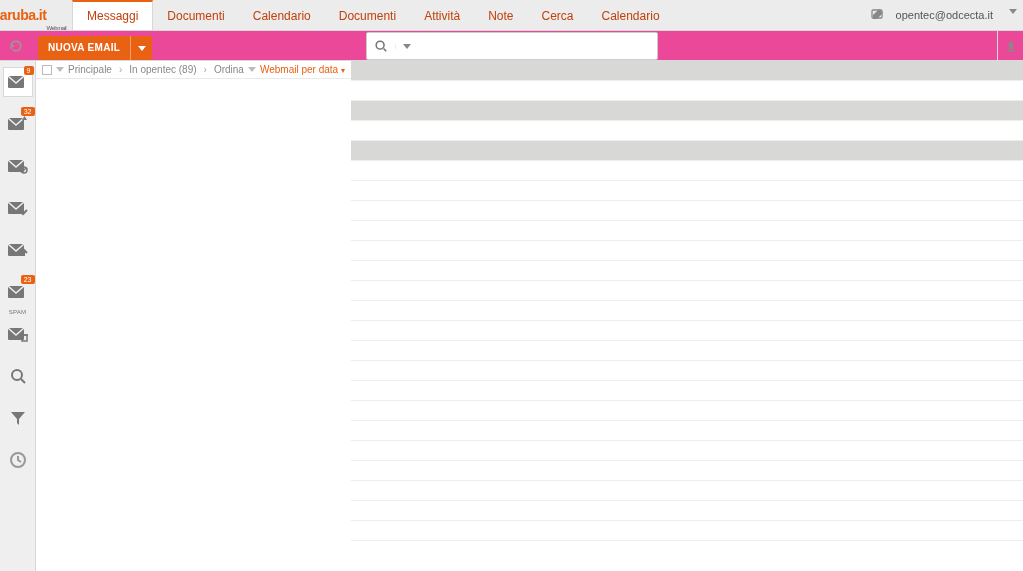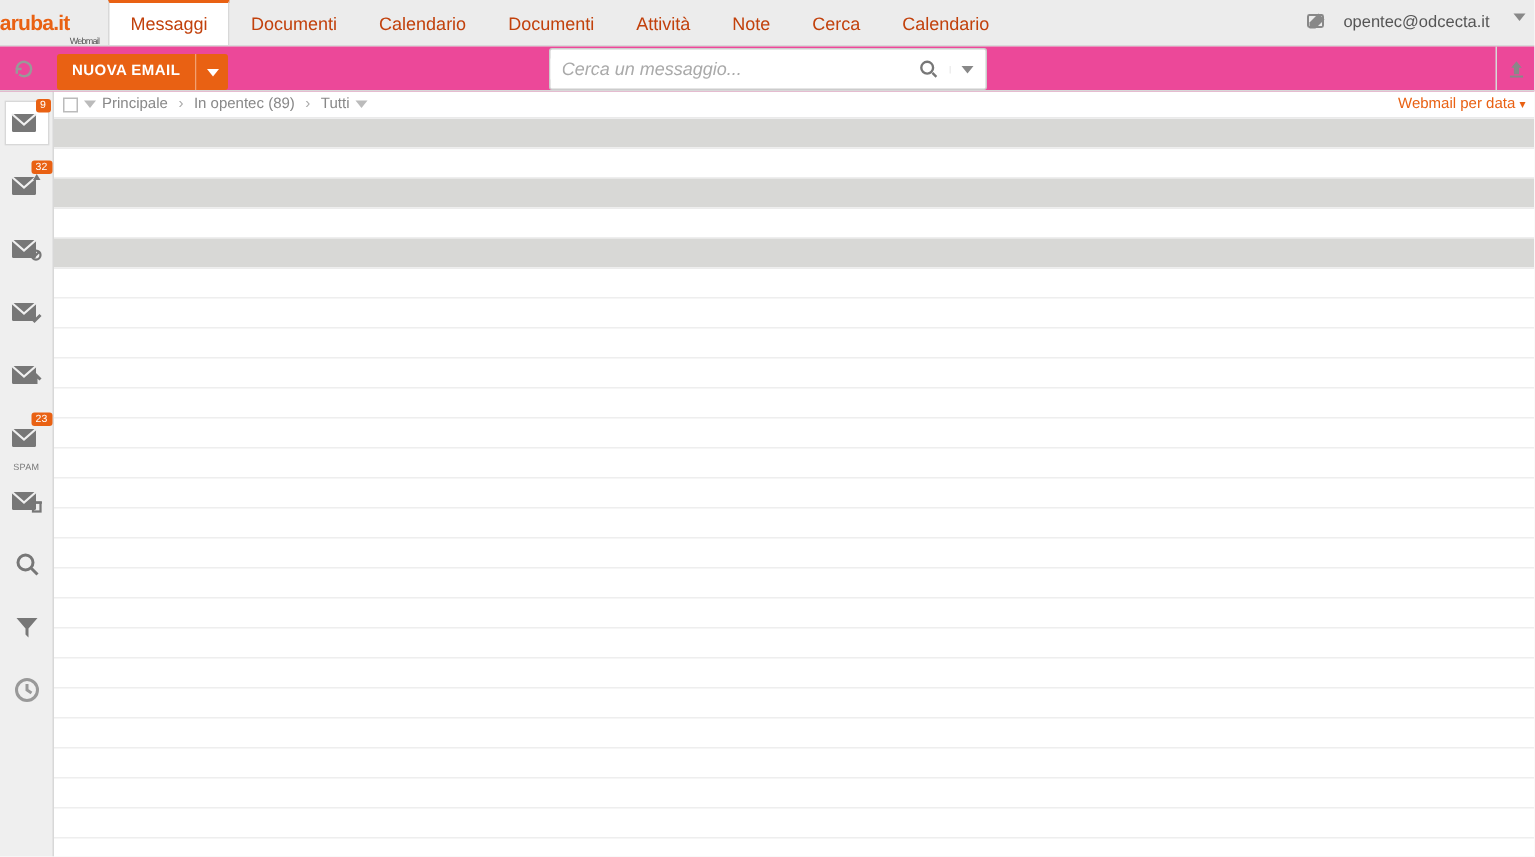--- a/index.html
+++ b/index.html
@@ -190,21 +190,21 @@
     position:absolute;
     bottom:-8px;
     font-size:6px;
     color:#777;
     letter-spacing:0.2px;
   }
 
   .content {
     flex:1;
     background:#fff;
-    display:flex; flex-direction:column;
+    display:flex; flex-direction:row;
     overflow:hidden;
   }
   .list-header {
     height:18px;
     display:flex; align-items:center;
     font-size:10px;
     color:#888;
     padding: 0 6px;
     border-bottom:1px solid #eaeaea;
     gap:4px;
@@ -272,21 +272,20 @@
       <polyline points="4,14 4,10 8,10"></polyline>
     </svg>
   </div>
   <div class="btn-new-wrap">
     <div class="btn-new">NUOVA EMAIL</div>
     <div class="btn-new-drop">
       <span class="caret-down"></span>
     </div>
   </div>
   <div class="search-wrap">
-    <input type="text" placeholder="Cerca un messaggio..." style="">
     <div class="srch-btn">
       <svg viewBox="0 0 16 16" width="14" height="14" fill="none" stroke="#777" stroke-width="1.8">
         <circle cx="7" cy="7" r="4.5"></circle>
           <line x1="11" y1="11" x2="14" y2="14"></line>
       </svg>
     </div>
     <div class="srch-opt">
       <span class="caret-down"></span>
     </div>
   </div>
@@ -396,21 +395,21 @@
     <div class="list-header">
       <span class="chk"></span>
       <span class="caret-down" style="border-top-color:#bbb;"></span>
       <a>Principale</a>
       <span class="bc-sep"></span>
       <a>
         <span>In opentec</span>
         <span>(89)</span>
       </a>
       <span class="bc-sep"></span>
-      <a>Tutti</a>
+      <a>Ordina</a>
       <span class="caret-down" style="border-top-color:#bbb;"></span>
       <span class="sort">
         <span>Webmail per data</span>
         <span style="font-size:8px;">▾</span>
       </span>
     </div>
     <div class="list-body" id="list-body">
         <div class="msg-row highlight"></div>
         <div class="msg-row"></div>
         <div class="msg-row highlight"></div>

